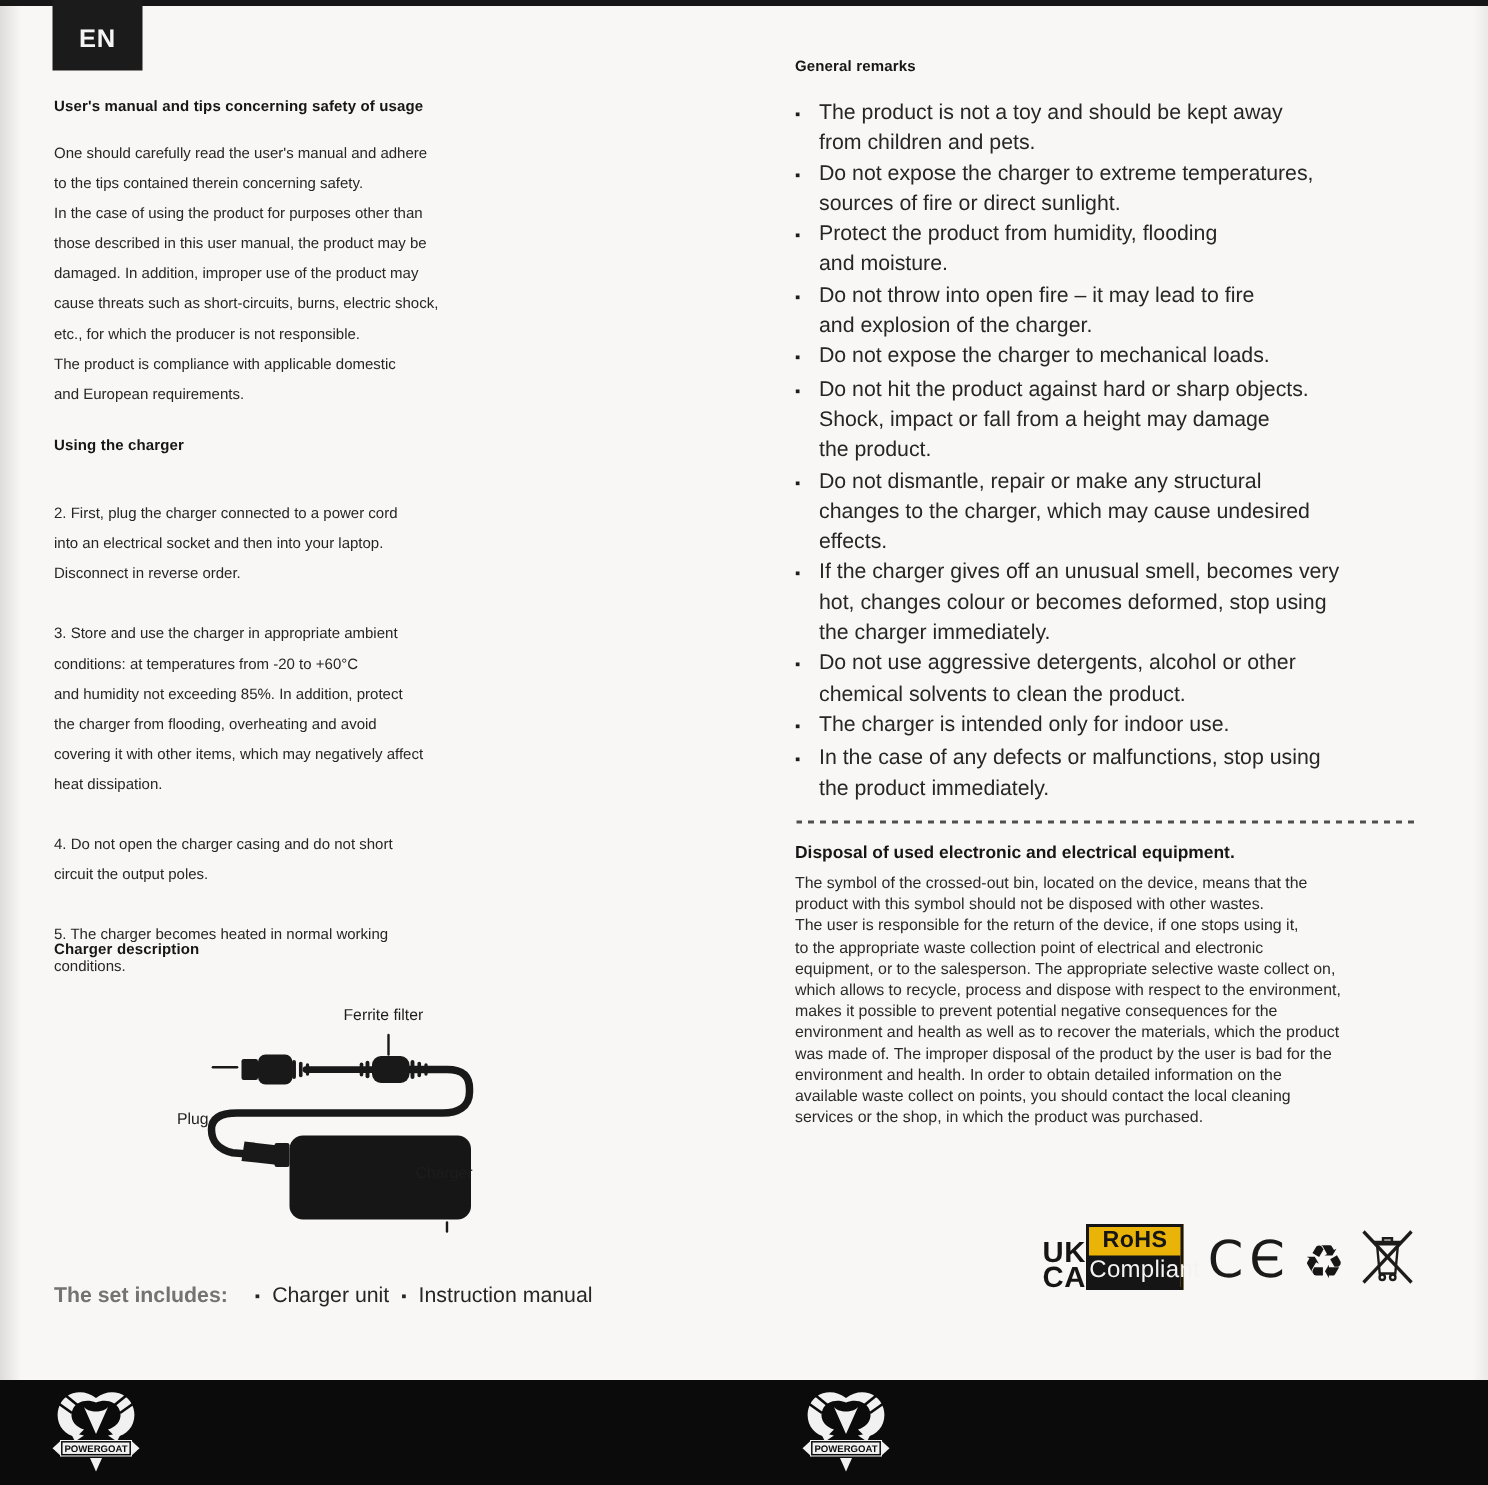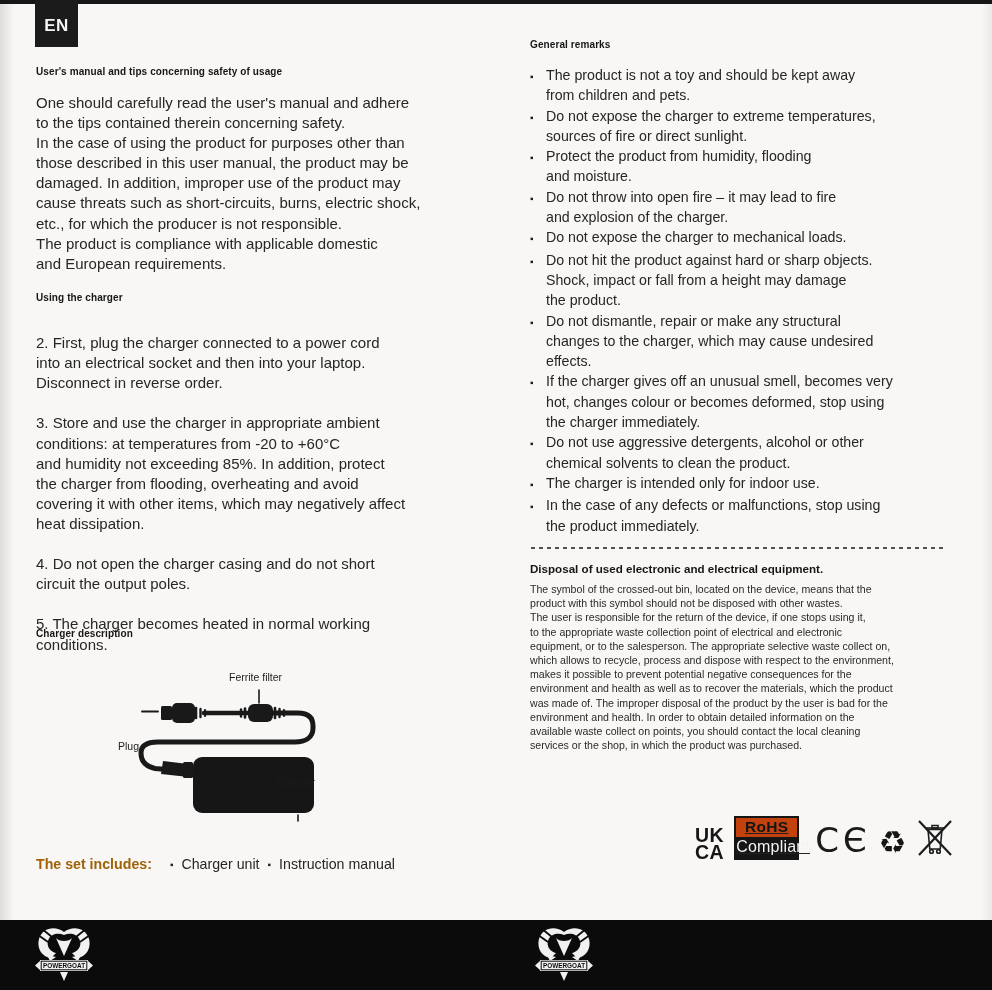--- a/index.html
+++ b/index.html
@@ -10,51 +10,51 @@
     color:#222;
   }
   .paper-shade{
     position:absolute;inset:0;pointer-events:none;
     background:
       linear-gradient(90deg, rgba(190,188,185,.45) 0, rgba(190,188,185,0) 14px),
       linear-gradient(270deg, rgba(200,198,195,.28) 0, rgba(200,198,195,0) 10px);
   }
   .top-bar{position:absolute;left:0;top:0;width:992px;height:4px;background:#161616;}
   .en-badge{
-    position:absolute;left:35px;top:0;width:43px;height:47px;background:#1b1b1b;
+    position:absolute;left:35px;top:0;width:60px;height:47px;background:#1b1b1b;
     color:#f5f5f5;font-weight:bold;font-size:17px;display:flex;align-items:center;justify-content:center;
     padding-top:4px;box-sizing:border-box;letter-spacing:.5px;
   }
   .hd{font-weight:bold;color:#161616;font-size:10px;letter-spacing:.1px;}
-  .body-txt{font-size:15px;line-height:20.1px;white-space:pre-line;color:#262626;}
+  .body-txt{font-size:10px;line-height:20.1px;white-space:pre-line;color:#262626;}
   .col-left{position:absolute;left:36px;width:450px;}
   .col-right{position:absolute;left:530px;width:445px;}
   .abs{position:absolute;}
   
   .blist{list-style:none;margin:0;padding:0;font-size:14.2px;line-height:20.3px;color:#262626;}
   .blist li{display:flex;}
   .blist .mark{width:16px;flex:0 0 16px;font-size:10px;padding-top:2px;color:#1d1d1d;}
   .blist .txt{flex:1;white-space:pre-line;}
   
   .small-hd{font-weight:bold;font-size:11.6px;color:#161616;}
   .small-txt{font-size:10.6px;line-height:14.2px;white-space:pre-line;color:#2a2a2a;}
   .divider{
     position:absolute;height:2px;width:412px;
     background:repeating-linear-gradient(90deg,#4f4f4f 0 4px,transparent 4px 8px);
   }
   
   .diag-label{position:absolute;font-size:10.5px;color:#1d1d1d;}
   
   .set-row{position:absolute;display:flex;align-items:baseline;font-size:14.2px;color:#262626;}
-  .set-row .lbl{font-weight:bold;color:#a16207;margin-right:10px;}
+  .set-row .lbl{font-weight:bold;color:#737373;margin-right:10px;}
   .set-row .sq{font-size:10px;margin:0 8px;position:relative;top:-1px;}
   
   .marks{position:absolute;left:695px;top:808px;width:270px;height:52px;display:flex;align-items:flex-end;}
   .ukca{font-weight:bold;font-size:19.5px;line-height:16.5px;letter-spacing:.5px;color:#151515;text-align:center;}
-  .rohs{border:2.5px solid #151515;width:61px;margin-left:10px;background:#c2410c;text-decoration:underline;}
+  .rohs{border:2.5px solid #151515;width:61px;background:#eab308;}
   .rohs .r-top{font-weight:bold;font-size:15.5px;text-align:center;padding:0 2px 1px;color:#151515;letter-spacing:.3px;}
   .rohs .r-bot{background:#151515;color:#f3f3f3;font-size:16px;text-align:center;padding:1px 0 2px;letter-spacing:.2px;}
   .ce{font-size:34px;font-weight:400;letter-spacing:4px;color:#1a1a1a;margin-left:16px;font-family:"DejaVu Sans",sans-serif;}
   .recycle{font-size:31px;color:#161616;margin-left:8px;font-family:"DejaVu Sans",sans-serif;}
   .weee{margin-left:9px;}
   
   .footer{position:absolute;left:0;top:920px;width:992px;height:70px;background:#0b0b0b;}
   .goat-logo{position:absolute;top:6px;width:62px;height:58px;}
   .goat-1{left:33px;} .goat-2{left:533px;}
 </style>

